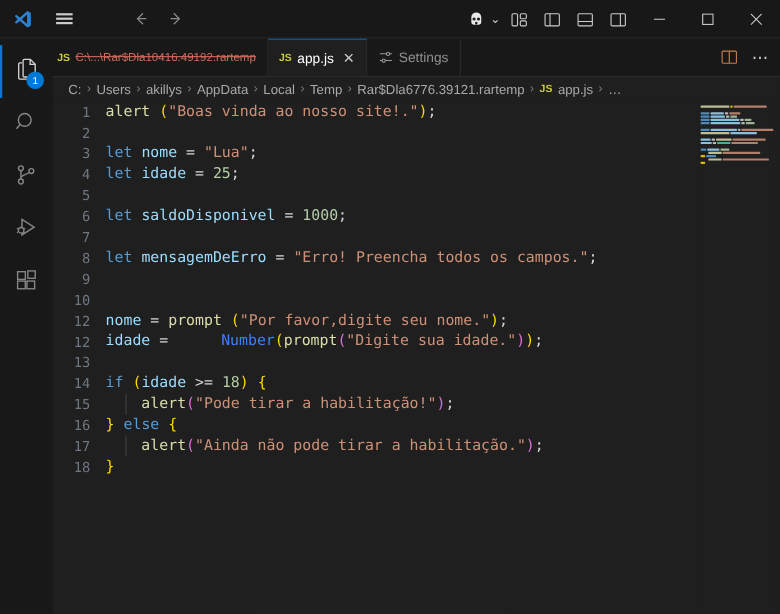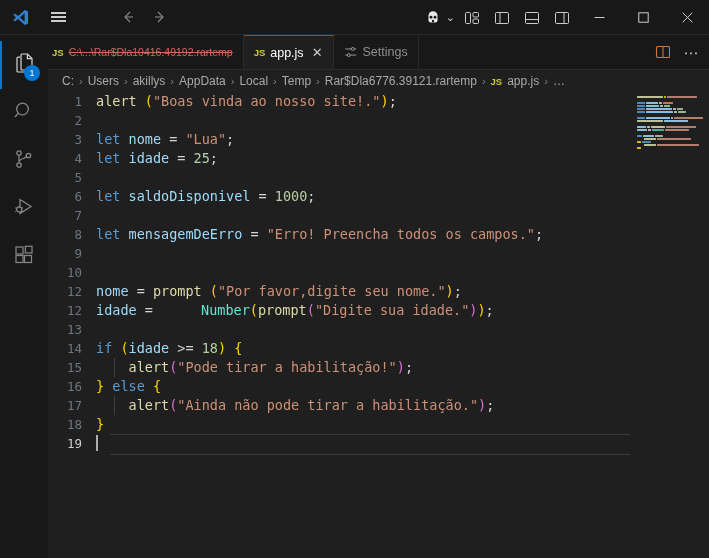--- a/index.html
+++ b/index.html
@@ -114,21 +114,21 @@
   }
   .indent-guide {
     position: absolute; left: 66px; top: 0; width: 1px; height: 19px; background: #404040;
   }
   
   .k  { color: #569cd6; }   
   .v  { color: #9cdcfe; }   
   .n  { color: #b5cea8; }   
   .s  { color: #ce9178; }   
   .f  { color: #dcdcaa; }   
-  .c  { color: #5eead4; padding-left: 40px; }   
+  .c  { color: #3b82f6; padding-left: 40px; }   
   .p1 { color: #ffd700; }   
   .p2 { color: #da70d6; }   
   .op { color: #d4d4d4; }   
 
   
   .minimap {
     position: absolute; right: 6px; top: 0; width: 68px; height: 466px;
     background: #1f1f1f; padding-top: 3px;
   }
   .mm-line { height: 3px; display: flex; align-items: center; gap: 1px; padding-left: 2px; }
@@ -360,21 +360,20 @@
         <div class="line"><span class="ln">9</span></div>
         <div class="line"><span class="ln">10</span><span class="ct"></span></div>
         <div class="line"><span class="ln">12</span><span class="ct"><span class="v">nome</span><span class="op"> = </span><span class="f">prompt</span><span class="op"> </span><span class="p1">(</span><span class="s">"Por favor,digite seu nome."</span><span class="p1">)</span><span class="op">;</span></span></div>
         <div class="line"><span class="ln">12</span><span class="ct"><span class="v">idade</span><span class="op"> = </span><span class="c">Number</span><span class="p1">(</span><span class="f">prompt</span><span class="p2">(</span><span class="s">"Digite sua idade."</span><span class="p2">)</span><span class="p1">)</span><span class="op">;</span></span></div>
         <div class="line"><span class="ln">13</span><span class="ct"></span></div>
         <div class="line"><span class="ln">14</span><span class="ct"><span class="k">if</span><span class="op"> </span><span class="p1">(</span><span class="v">idade</span><span class="op"> </span><span class="op">&gt;=</span><span class="op"> </span><span class="n">18</span><span class="p1">)</span><span class="op"> </span><span class="p1">{</span></span></div>
         <div class="line"><span class="ln">15</span><span class="indent-guide"></span><span class="ct"><span class="op">    </span><span class="f">alert</span><span class="p2">(</span><span class="s">"Pode tirar a habilitação!"</span><span class="p2">)</span><span class="op">;</span></span></div>
         <div class="line"><span class="ln">16</span><span class="ct"><span class="p1">}</span><span class="op"> </span><span class="k">else</span><span class="op"> </span><span class="p1">{</span></span></div>
         <div class="line"><span class="ln">17</span><span class="indent-guide"></span><span class="ct"><span class="op">    </span><span class="f">alert</span><span class="p2">(</span><span class="s">"Ainda não pode tirar a habilitação."</span><span class="p2">)</span><span class="op">;</span></span></div>
         <div class="line"><span class="ln">18</span><span class="ct"><span class="p1">}</span></span></div>
-        <div class="line current"><span class="ln">19</span><span class="ct"><span class="cursor"></span></span></div>
       </div>
     <div class="minimap" id="minimap-host">
         <div class="mm-line">
           <span class="mm-blk" style="width: 26px; background: rgb(220, 220, 170);"></span>
           <span class="mm-blk" style="width: 2px; background: rgb(255, 215, 0);"></span>
           <span class="mm-blk" style="width: 30px; background: rgb(206, 145, 120);"></span>
         </div>
         <div class="mm-line"></div>
         <div class="mm-line">
           <span class="mm-blk" style="width: 8px; background: rgb(86, 156, 214);"></span>

